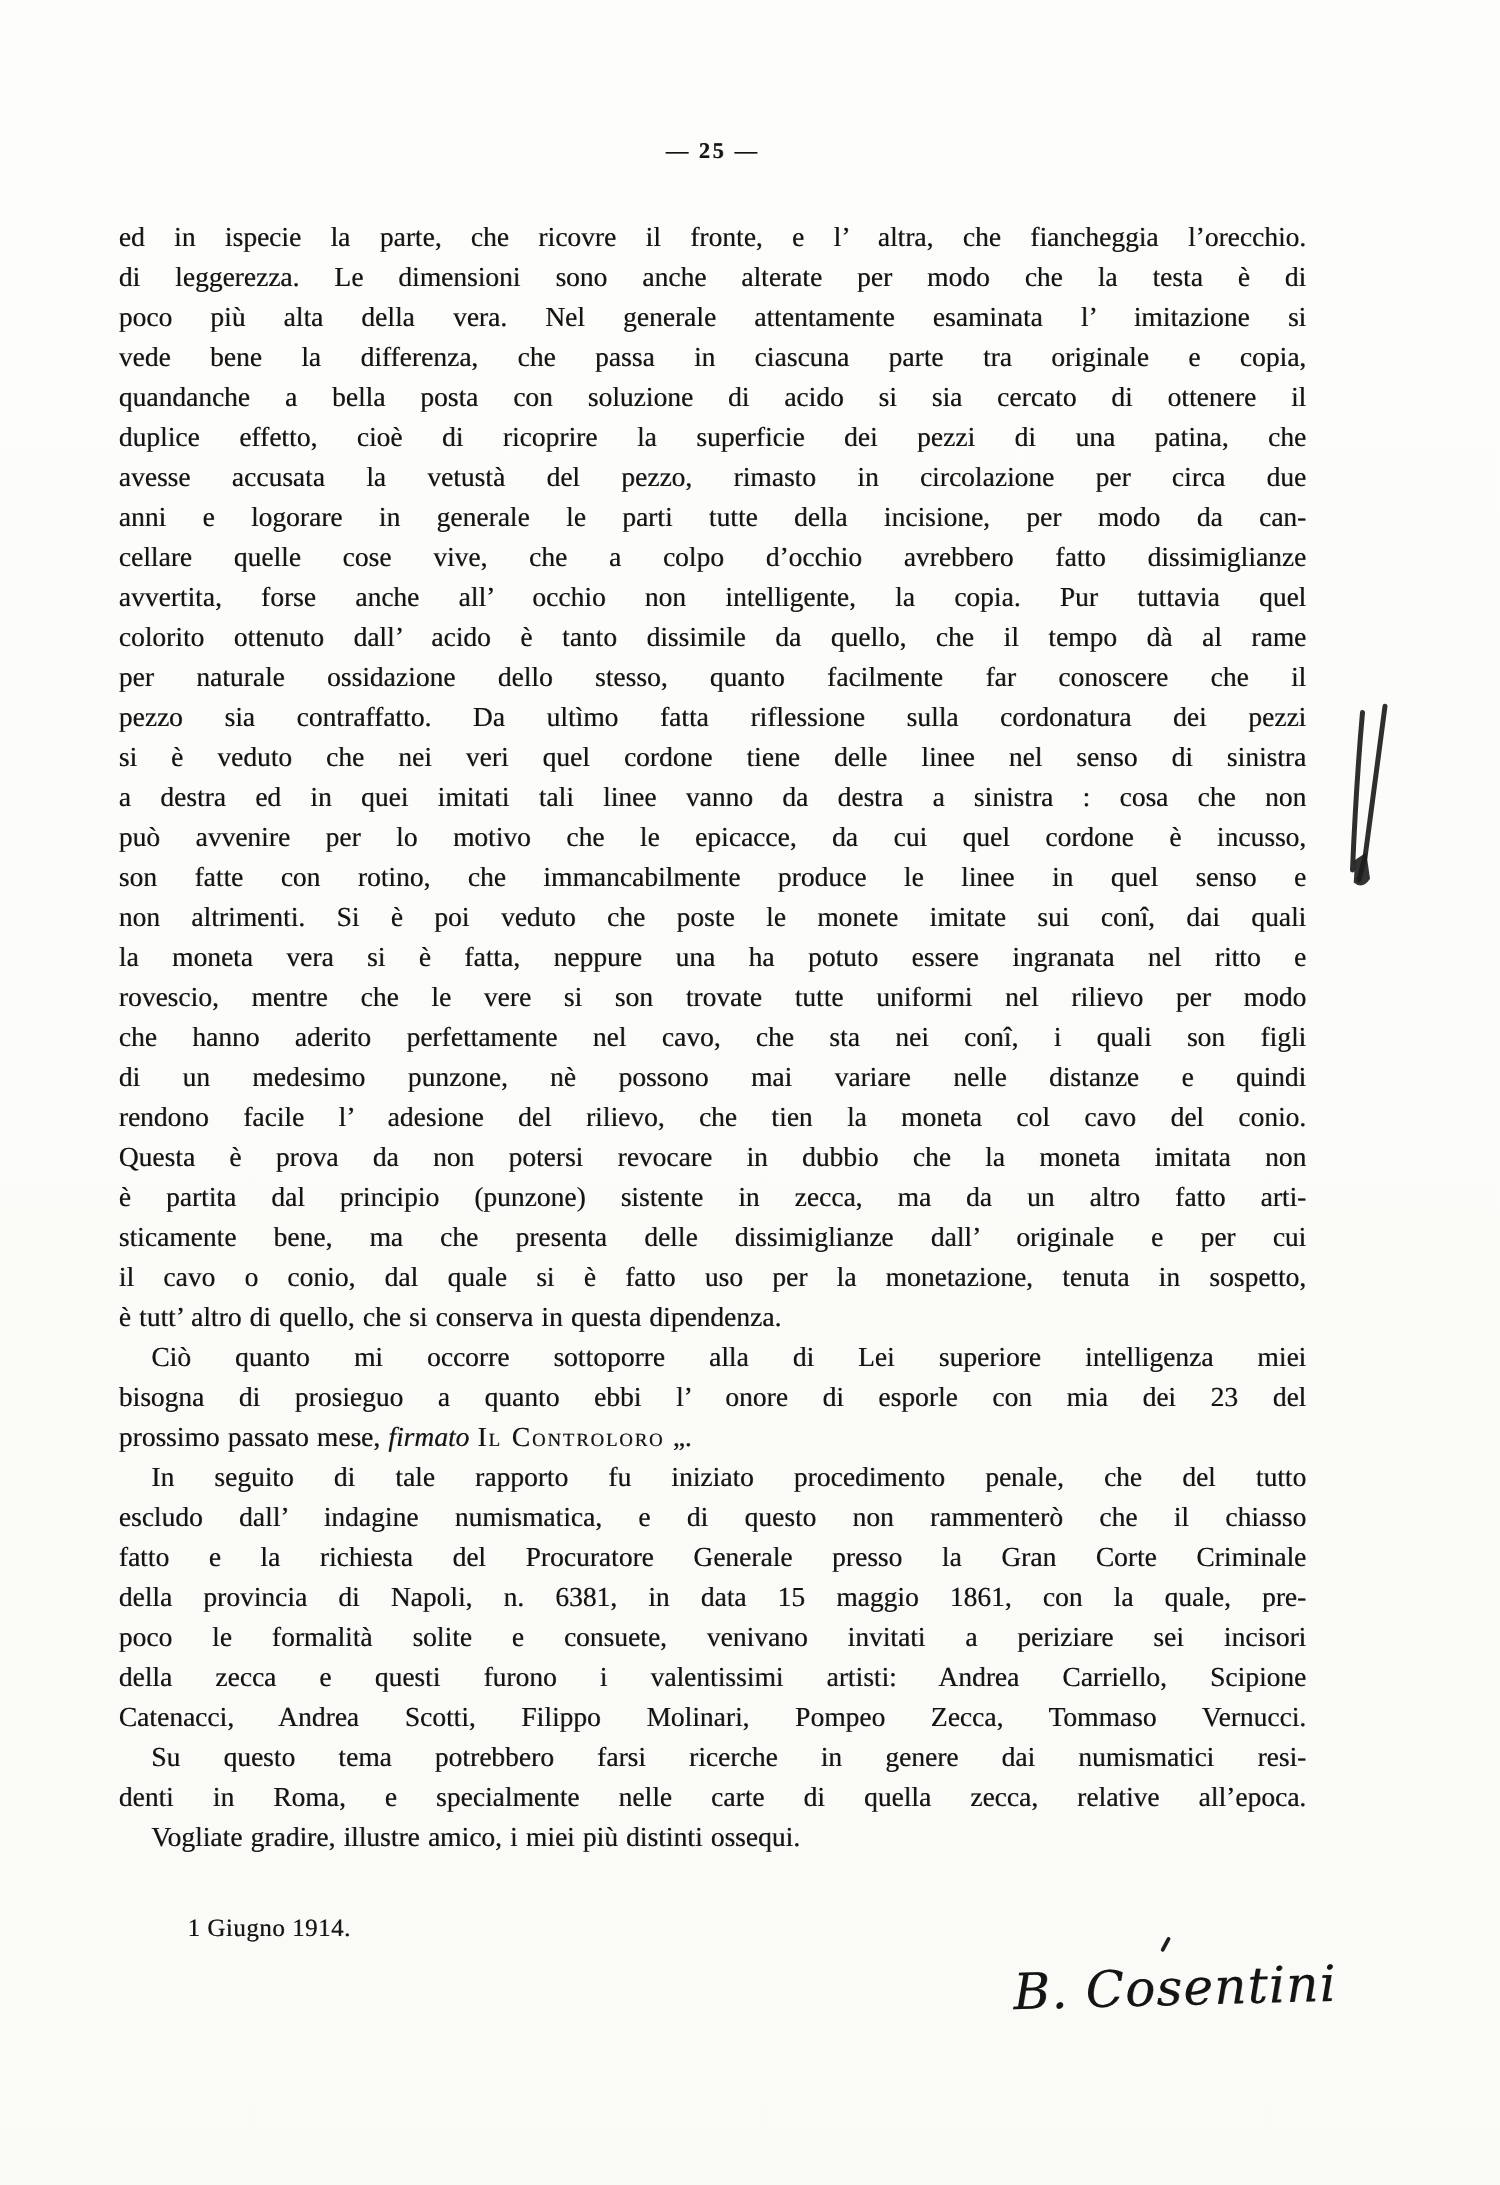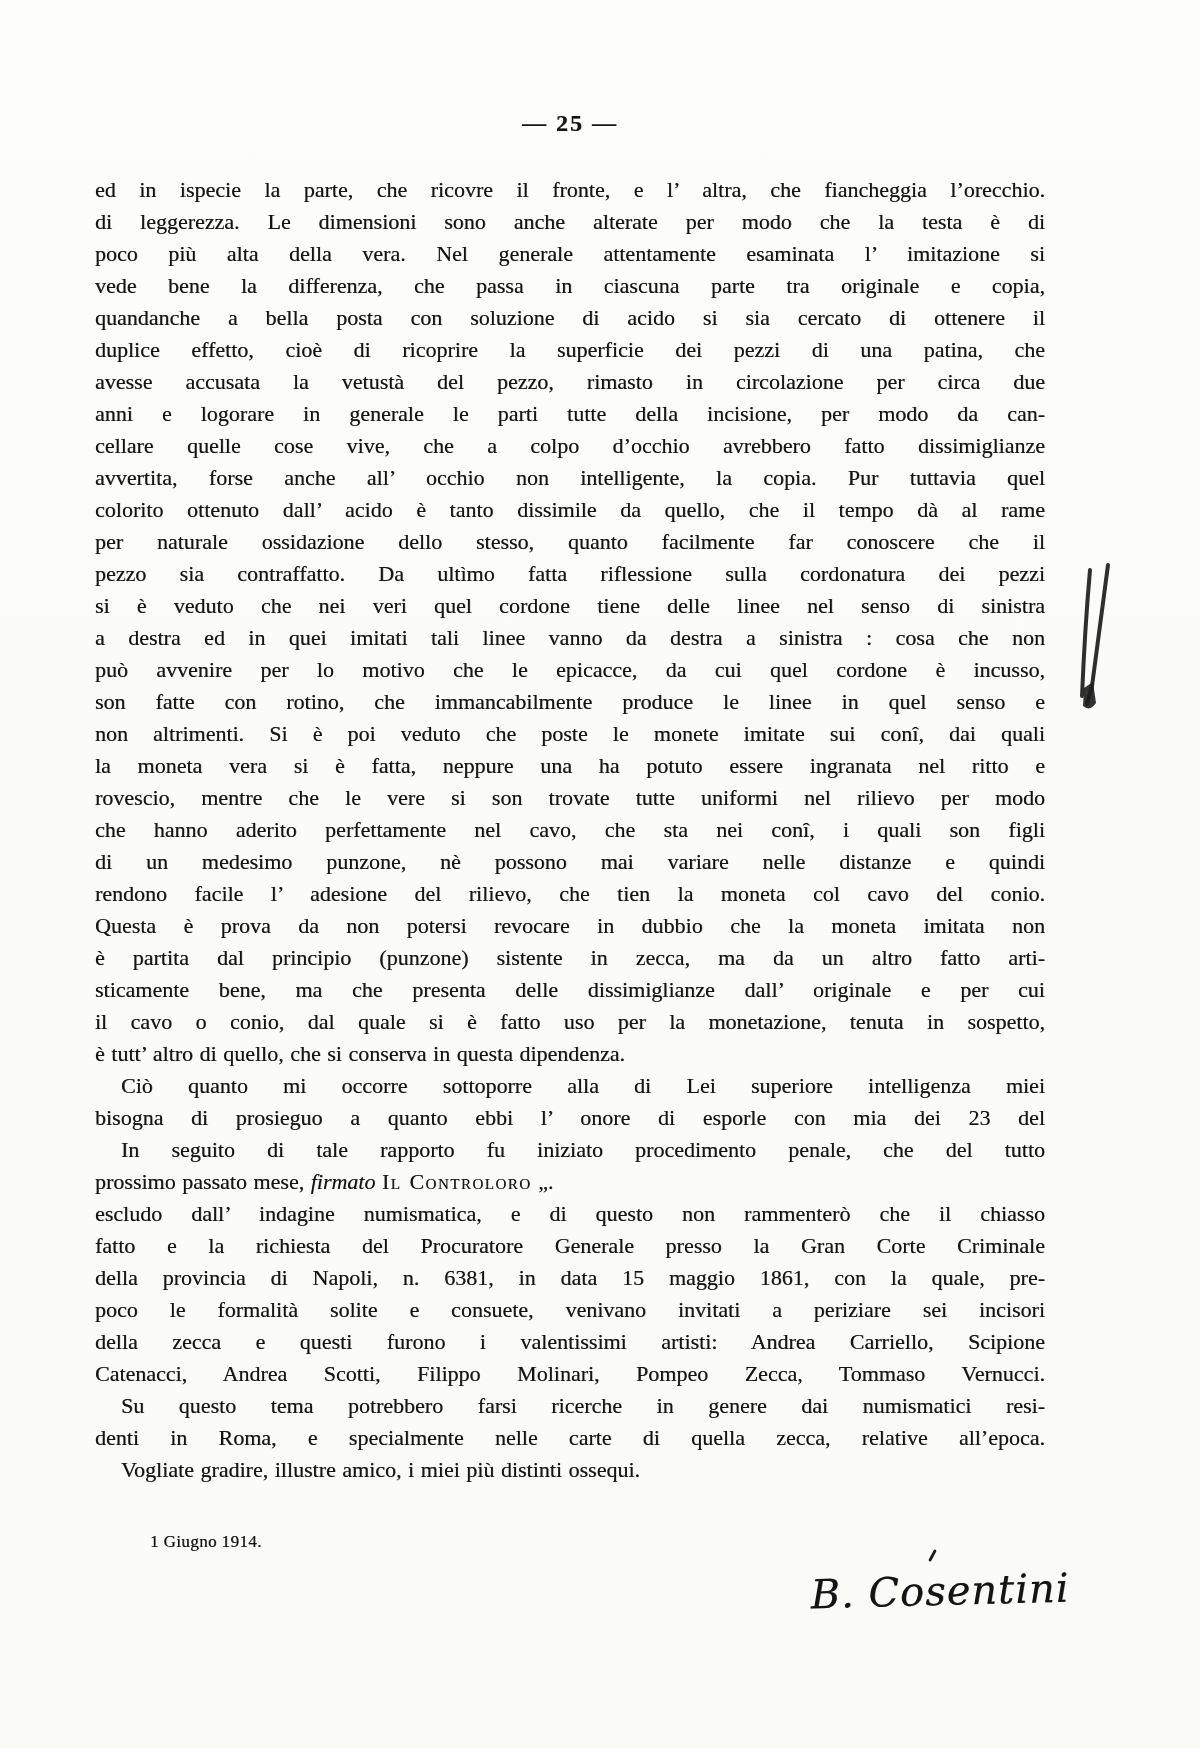--- a/index.html
+++ b/index.html
@@ -8,41 +8,41 @@
     width:1200px; height:1748px;
     margin:0 auto;
     background:linear-gradient(180deg,#fdfdfc 0%, #fbfbf8 60%, #fafaf7 100%);
     font-family:"Liberation Serif", serif;
     color:#141414;
     overflow:hidden;
   }
   .page-number {
     position:absolute; top:110px; left:0; width:1140px;
     text-align:center;
-    font-size:24px; font-weight:bold; letter-spacing:2px;
+    font-size:18px; font-weight:bold; letter-spacing:2px;
     text-shadow:0.4px 0 0 rgba(10,10,10,0.5);
   }
   .text-block {
     position:absolute; left:95px; top:174px; width:950px;
     font-size:22px;
     text-shadow:0.4px 0 0 rgba(15,15,15,0.55);
   }
   .line {
     height:32px; line-height:32px;
     text-align:justify; text-align-last:justify;
     overflow:hidden;
     word-spacing:1px;
   }
   .line.last { text-align-last:left; }
   .line.indent { text-indent:26px; }
   .it { font-style:italic; }
   .sc { font-variant:small-caps; letter-spacing:1.5px; }
   .date-line {
     position:absolute; left:150px; top:1532px;
-    font-size:17px; letter-spacing:0.4px;
+    font-size:20px; letter-spacing:0.4px;
     text-shadow:0.4px 0 0 rgba(15,15,15,0.6);
   }
   .signature {
     position:absolute; left:805px; top:1568px; width:270px;
     text-align:center;
     font-family:"DejaVu Serif", serif;
     font-style:italic;
     font-size:40px; letter-spacing:1px;
     transform:rotate(-1.5deg);
     text-shadow:0.5px 0 0 rgba(15,15,15,0.6);
@@ -86,22 +86,22 @@
       <div class="line">che hanno aderito perfettamente nel cavo, che sta nei conî, i quali son figli</div>
       <div class="line">di un medesimo punzone, nè possono mai variare nelle distanze e quindi</div>
       <div class="line">rendono facile l’ adesione del rilievo, che tien la moneta col cavo del conio.</div>
       <div class="line">Questa è prova da non potersi revocare in dubbio che la moneta imitata non</div>
       <div class="line">è partita dal principio (punzone) sistente in zecca, ma da un altro fatto arti-</div>
       <div class="line">sticamente bene, ma che presenta delle dissimiglianze dall’ originale e per cui</div>
       <div class="line">il cavo o conio, dal quale si è fatto uso per la monetazione, tenuta in sospetto,</div>
       <div class="line last">è tutt’ altro di quello, che si conserva in questa dipendenza.</div>
       <div class="line indent">Ciò quanto mi occorre sottoporre alla di Lei superiore intelligenza miei</div>
       <div class="line">bisogna di prosieguo a quanto ebbi l’ onore di esporle con mia dei 23 del</div>
+      <div class="line last"><span>prossimo passato mese, </span><span class="it">firmato</span><span> </span><span class="sc">Il Controloro</span><span> „.</span></div>
       <div class="line indent">In seguito di tale rapporto fu iniziato procedimento penale, che del tutto</div>
-      <div class="line last"><span>prossimo passato mese, </span><span class="it">firmato</span><span> </span><span class="sc">Il Controloro</span><span> „.</span></div>
       <div class="line">escludo dall’ indagine numismatica, e di questo non rammenterò che il chiasso</div>
       <div class="line">fatto e la richiesta del Procuratore Generale presso la Gran Corte Criminale</div>
       <div class="line">della provincia di Napoli, n. 6381, in data 15 maggio 1861, con la quale, pre-</div>
       <div class="line">poco le formalità solite e consuete, venivano invitati a periziare sei incisori</div>
       <div class="line">della zecca e questi furono i valentissimi artisti: Andrea Carriello, Scipione</div>
       <div class="line">Catenacci, Andrea Scotti, Filippo Molinari, Pompeo Zecca, Tommaso Vernucci.</div>
       <div class="line indent">Su questo tema potrebbero farsi ricerche in genere dai numismatici resi-</div>
       <div class="line">denti in Roma, e specialmente nelle carte di quella zecca, relative all’epoca.</div>
       <div class="line last indent">Vogliate gradire, illustre amico, i miei più distinti ossequi.</div>
     </div>

